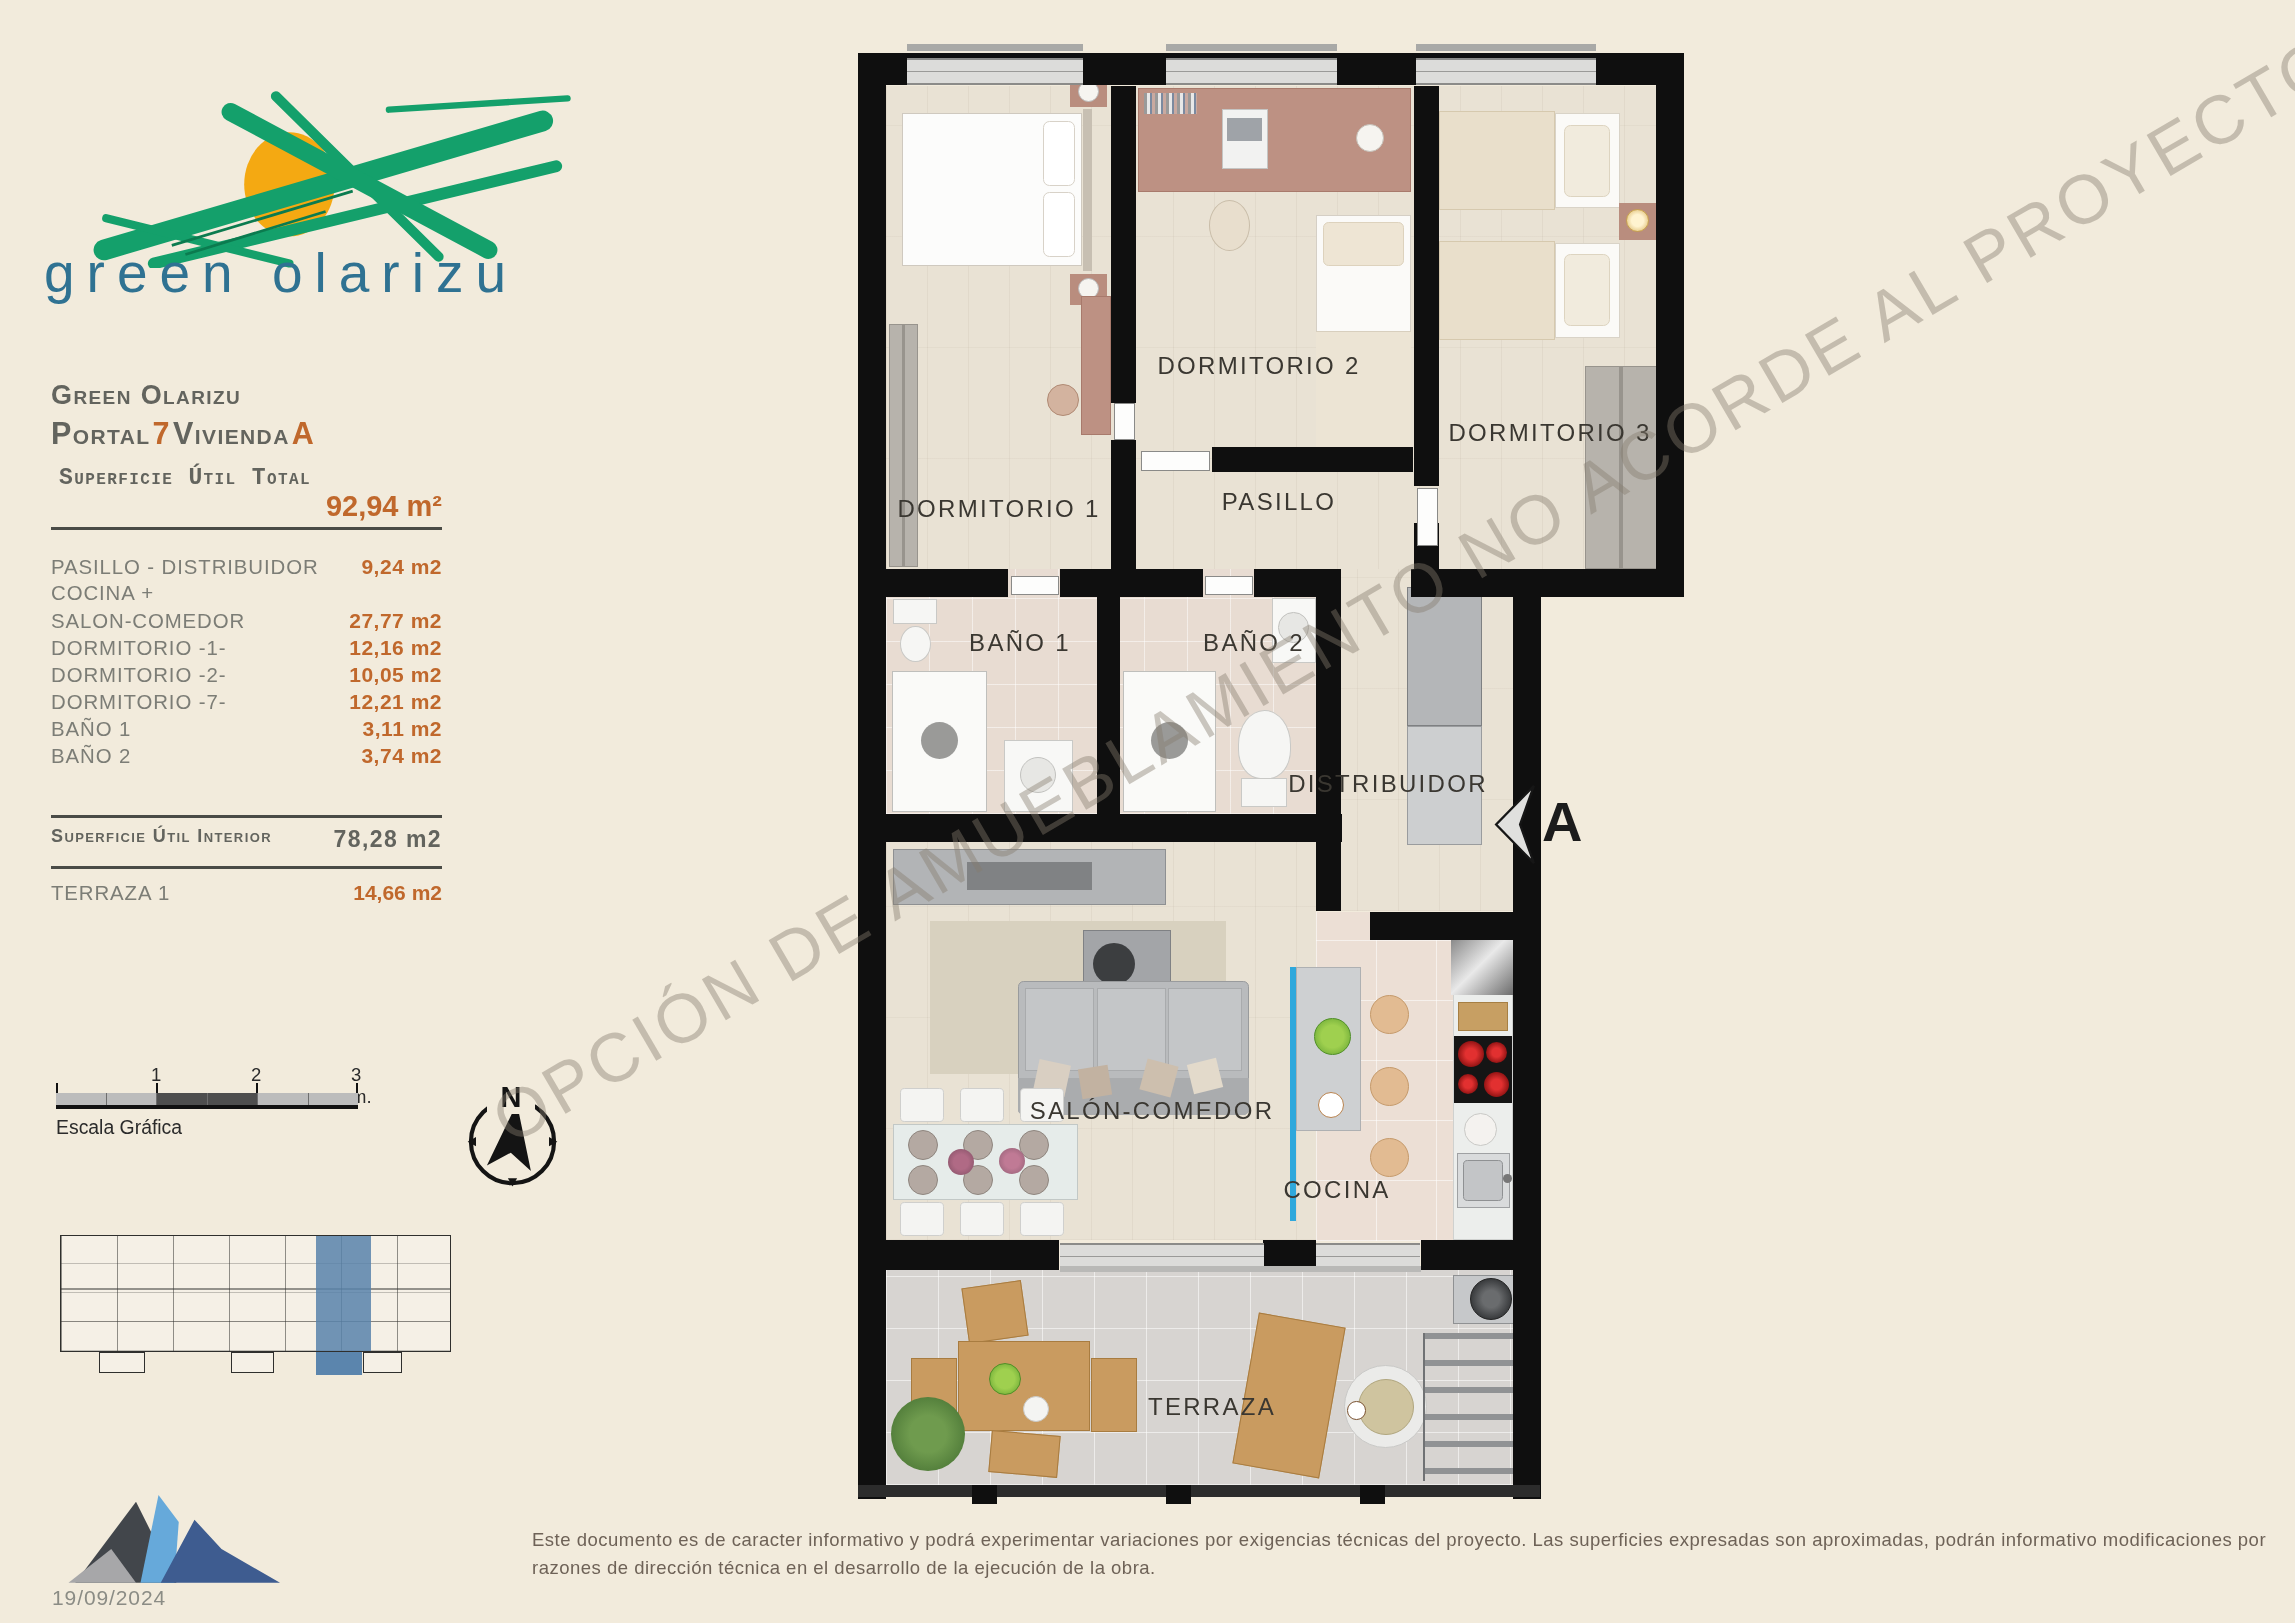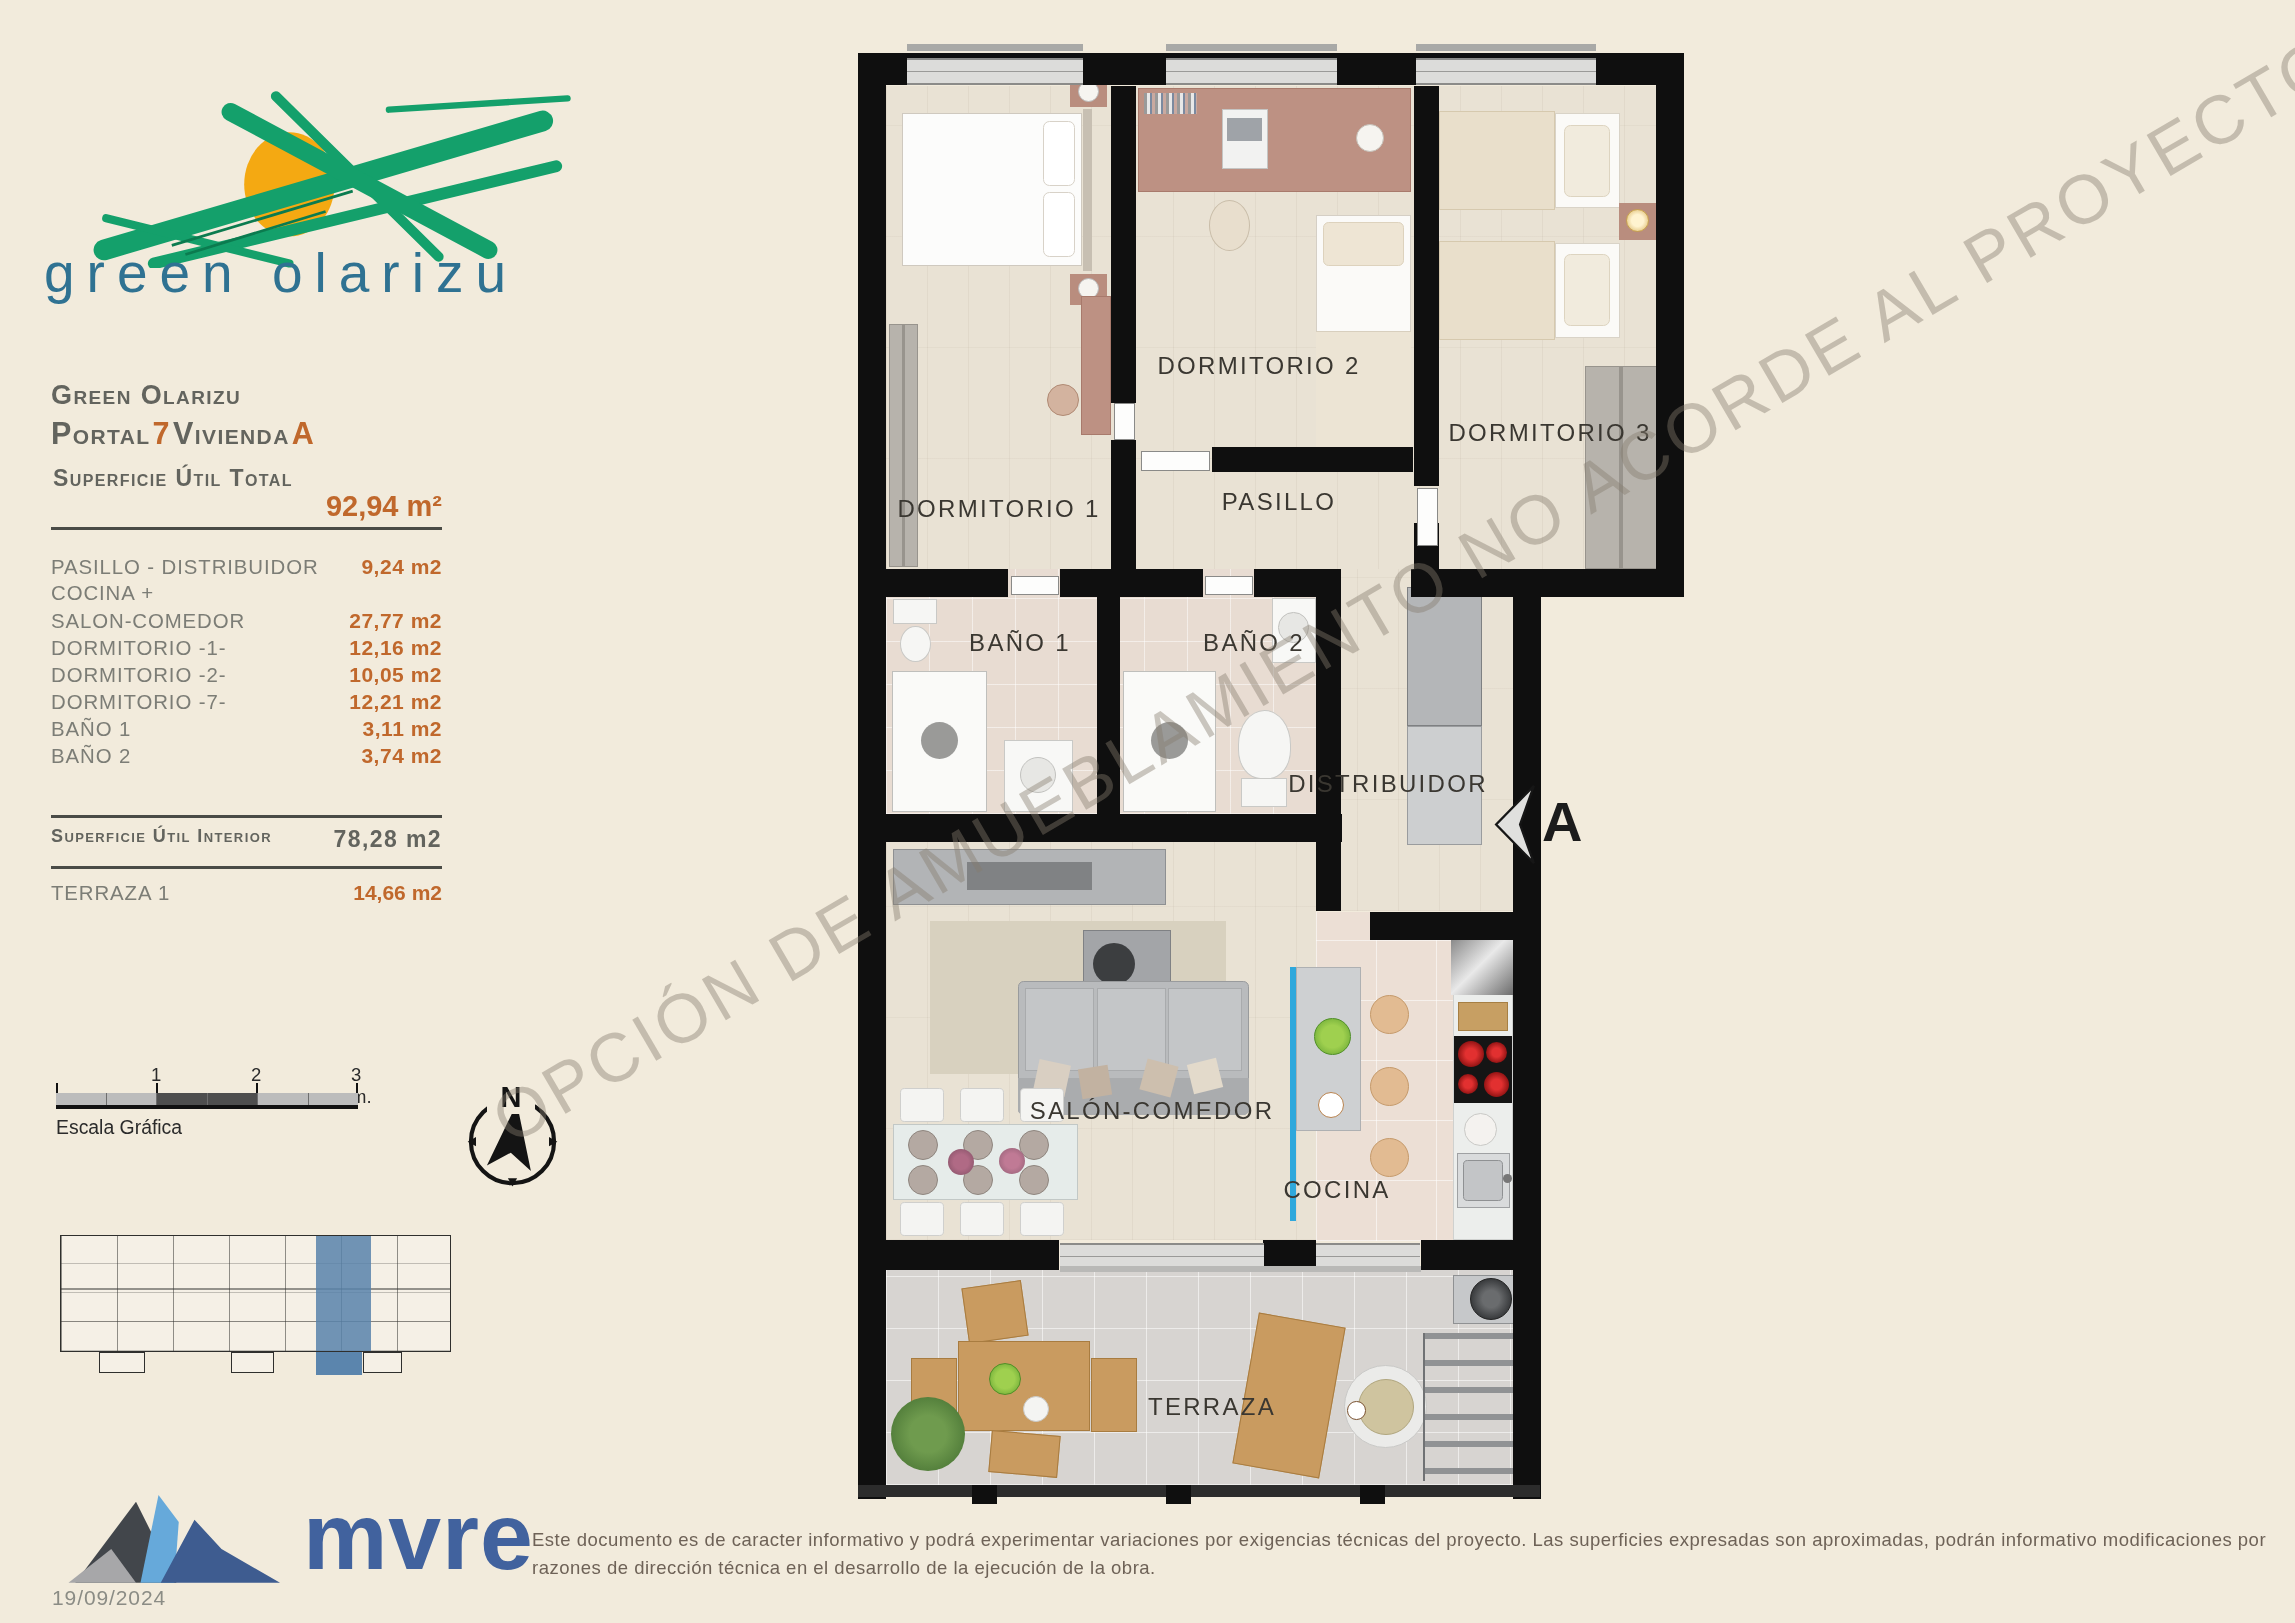--- a/index.html
+++ b/index.html
@@ -74,21 +74,21 @@
 
   <div class="abs h1 sc" style="left:51px;top:380px;">Green Olarizu</div>
 
   <div class="abs" style="left:51px;top:416px;width:403px;">
     <span class="h2 sc">Portal</span>
     <span class="h2 sc orange">7</span>
     <span class="h2 sc" style="">Vivienda</span>
     <span class="h2 sc orange">A</span>
   </div>
 
-  <div class="abs h1 sc" style="left:53px;top:465px;font-size:23px;">Superficie Útil Total</div>
+  <div class="abs h1 sc" style="left:59px;top:465px;font-size:23px;font-family:Liberation Mono, monospace;">Superficie Útil Total</div>
   <div class="abs orange" style="left:51px;top:490px;width:391px;text-align:right;font-size:29px;font-weight:700;">92,94 m²</div>
   <div class="abs rule" style="left:51px;top:527px;width:391px;"></div>
 
   <div class="abs rowlist" style="left:51px;top:555px;width:391px;">
     <div class="lrow">
         <span class="lab">PASILLO - DISTRIBUIDOR</span>
         <span class="val">9,24 m2</span>
       </div>
     <div class="lrow">
         <span class="lab">COCINA +</span>
@@ -173,21 +173,20 @@
   <div class="abs" style="left:316px;top:1352px;width:46px;height:23px;background:#5b85ad;"></div>
 
   <div class="abs" style="left:65px;top:1495px;width:241px;height:90px;">
     <svg viewBox="0 0 520 200" width="241" height="90">
       <polygon points="15,195 150,15 240,195" fill="#42464b"></polygon>
       <polygon points="160,195 200,0 245,60 235,195" fill="#66a9da"></polygon>
       <polygon points="205,195 280,55 340,120 470,195" fill="#3e5c90"></polygon>
       <polygon points="0,195 95,120 150,195" fill="#a7a7a9"></polygon>
     </svg>
   </div>
-  <div class="abs" style="left:303px;top:1489px;font-size:95px;font-weight:700;color:#41629e;letter-spacing:0.9px;line-height:1;">mvre</div>
   <div class="abs" style="left:52px;top:1586px;font-size:21px;font-weight:300;color:#8b8c85;letter-spacing:0.9px;">19/09/2024</div>
   <div class="abs disc" style="left:532px;top:1526px;width:1749px;">Este documento es de caracter informativo y podrá experimentar variaciones por exigencias técnicas del proyecto. Las superficies expresadas son aproximadas, podrán informativo modificaciones por razones de dirección técnica en el desarrollo de la ejecución de la obra.</div>
 
   <div class="abs wood" style="left:886px;top:86px;width:770px;height:484px;z-index:1;"></div>
   <div class="abs btile" style="left:886px;top:569px;width:430px;height:245px;z-index:1;"></div>
   <div class="abs wood" style="left:1316px;top:569px;width:197px;height:342px;z-index:1;"></div>
   <div class="abs wood" style="left:886px;top:814px;width:430px;height:426px;z-index:1;"></div>
   <div class="abs ktile" style="left:1316px;top:912px;width:197px;height:329px;z-index:1;"></div>
   <div class="abs ttile" style="left:886px;top:1270px;width:655px;height:215px;z-index:1;"></div>
 

